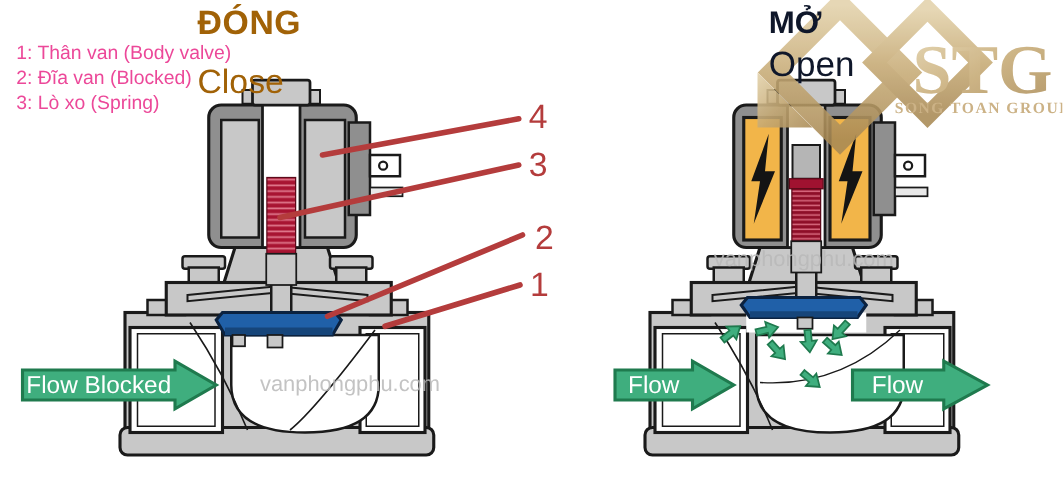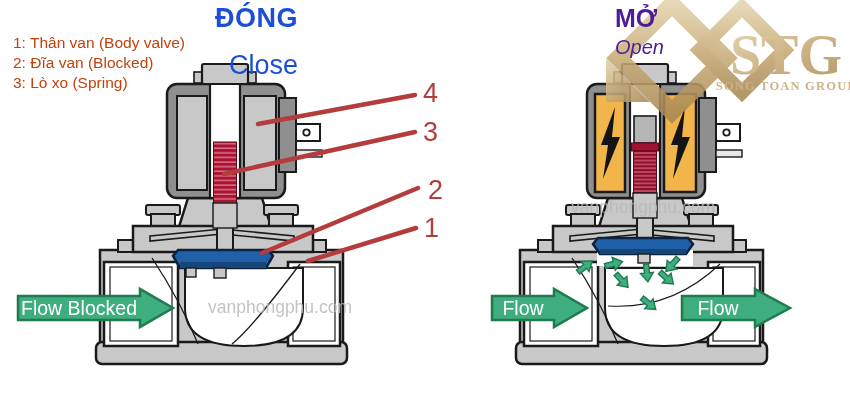--- a/index.html
+++ b/index.html
@@ -3,32 +3,32 @@
 <meta charset="utf-8">
 <style>
   html,body{margin:0;padding:0;background:#fff;}
   .stage{
     position:relative;width:850px;height:402px;background:#fff;overflow:hidden;
     font-family:"Liberation Sans","DejaVu Sans",sans-serif;
   }
   .stage svg{position:absolute;left:0;top:0;}
   .legend{
     position:absolute;left:13px;top:33px;width:210px;
-    color:#c2410c;font-size:15.5px;line-height:20px;font-weight:400;
+    color:#ec4899;font-size:15.5px;line-height:20px;font-weight:400;
   }
   .title-left{
-    position:absolute;left:158px;top:3px;width:140px;text-align:right;color:#1d4ed8;
+    position:absolute;left:158px;top:3px;width:140px;text-align:left;color:#a16207;
   }
   .title-left .vi{font-size:27px;font-weight:bold;letter-spacing:.5px;}
   .title-left .en{font-size:27px;font-weight:500;margin-top:16px;}
   .title-right{
-    position:absolute;left:615px;top:4px;width:120px;text-align:left;color:#4c1d95;
+    position:absolute;left:615px;top:4px;width:120px;text-align:left;color:#0f172a;
   }
   .title-right .vi{font-size:25px;font-weight:bold;}
-  .title-right .en{font-size:20px;font-weight:500;margin-top:3px;font-style:italic;}
+  .title-right .en{font-size:28px;font-weight:500;margin-top:3px;}
   .svgtext{font-family:"Liberation Sans","DejaVu Sans",sans-serif;}
 </style>
 </head>
 <body>
 
 <div class="stage">
 
 <svg width="850" height="402" viewBox="0 0 850 402">
   <defs>
     <pattern id="springStripesL" patternUnits="userSpaceOnUse" width="23" height="4.6">

